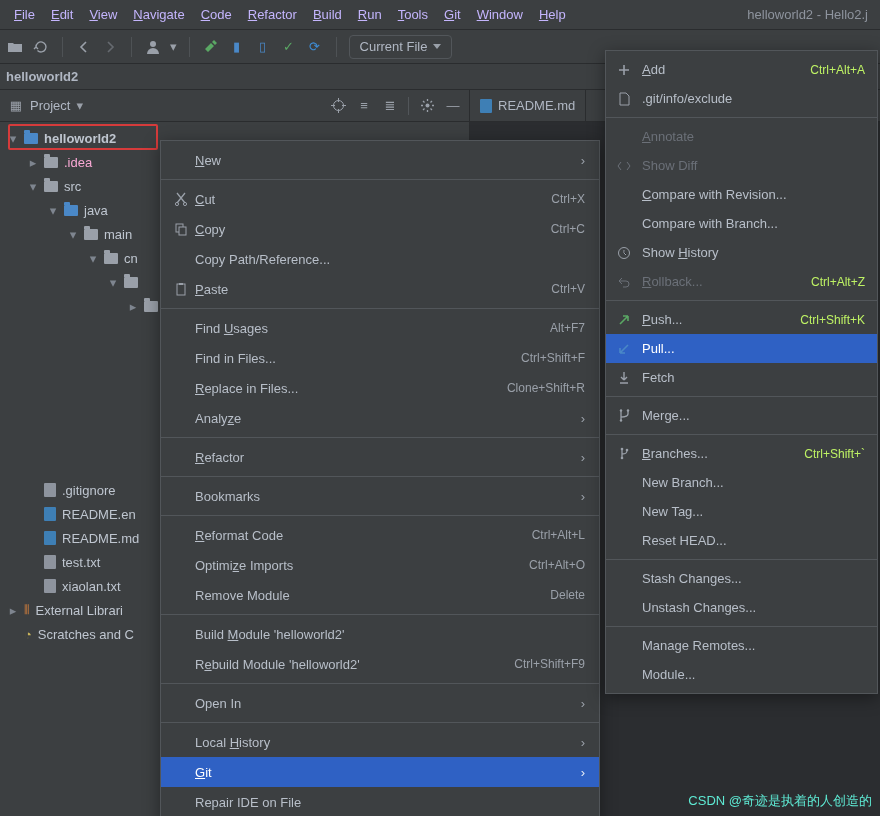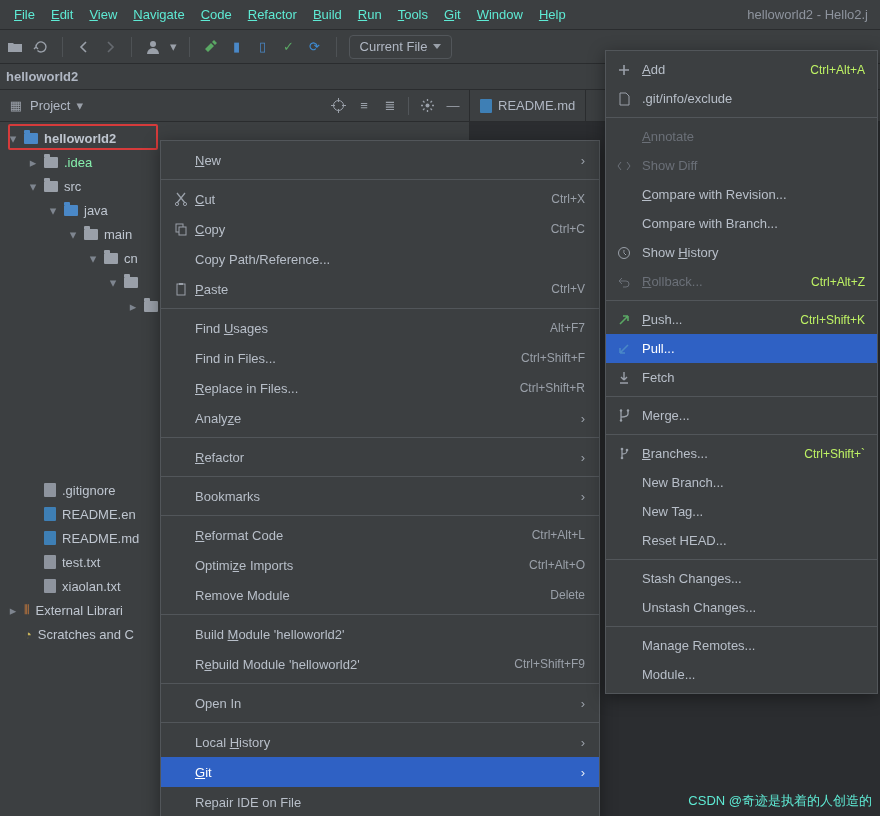--- a/index.html
+++ b/index.html
@@ -1,20 +1,20 @@
 <!DOCTYPE html>
 <html><head>
 <meta charset="utf-8">
 <style>
   * { margin: 0; padding: 0; box-sizing: border-box; font-family: "Segoe UI", Arial, sans-serif; }
   body { background: #2b2d30; color: #b0b7c3; width: 880px; height: 816px; overflow: hidden; font-size: 13px; position: relative; }
   u.mn { text-decoration: underline; }
   
   .menubar { height: 30px; display: flex; align-items: center; background: #3c3f41; border-bottom: 1px solid #2a2c2e; padding: 0 6px; }
-  .menubar .mitem { padding: 4px 8px; cursor: default; color: #5eead4; }
+  .menubar .mitem { padding: 4px 8px; cursor: default; color: #c4b5fd; }
   .menubar .title { margin-left: auto; color: #8e949e; padding-right: 6px; }
   
   .toolbar { height: 34px; background: #3c3f41; border-bottom: 1px solid #2a2c2e; display: flex; align-items: center; padding: 0 6px; gap: 8px; }
   .tb-icon { width: 18px; height: 18px; display: inline-flex; align-items: center; justify-content: center; color: #9aa0a9; }
   .tb-sep { width: 1px; height: 20px; background: #4e5255; margin: 0 4px; }
   .cf-btn { border: 1px solid #52565a; border-radius: 4px; height: 24px; padding: 0 10px; display: flex; align-items: center; gap: 6px; color: #b0b7c3; background: #3c3f41; }
   .cf-btn .tri { border-left: 4px solid transparent; border-right: 4px solid transparent; border-top: 5px solid #9aa0a9; }
   
   .crumb { height: 26px; background: #3c3f41; border-bottom: 1px solid #2a2c2e; display: flex; align-items: center; padding-left: 6px; color: #b0b7c3; }
   
@@ -33,21 +33,21 @@
   .row.ind3 { padding-left: 68px; }
   .row.ind4 { padding-left: 88px; }
   .row.ind5 { padding-left: 108px; }
   .row.ind6 { padding-left: 128px; }
   .folder { width: 14px; height: 11px; background: #9aa0a9; border-radius: 1px; position: relative; }
   .folder::before { content: ""; position: absolute; top: -3px; left: 0; width: 6px; height: 3px; background: #9aa0a9; border-radius: 1px 1px 0 0; }
   .folder.blue { background: #4a88c7; }
   .folder.blue::before { background: #4a88c7; }
   .fileico { width: 12px; height: 14px; background: #8e949e; border-radius: 1px; }
   .fileico.md { background: #3e7fb5; }
-  .idea { color: #86efac; }
+  .idea { color: #f9a8d4; }
   .hl-box { position: absolute; left: 8px; top: 2px; width: 150px; height: 26px; border: 2px solid #d63b3b; border-radius: 2px; pointer-events: none; }
   
   .editor { flex: 1; background: #2b2d30; }
   .tabs { height: 32px; display: flex; align-items: stretch; border-bottom: 1px solid #2a2c2e; background: #3c3f41; }
   .tab { display: flex; align-items: center; gap: 6px; padding: 0 10px; border-right: 1px solid #2a2c2e; color: #b0b7c3; }
   
   .ctx { position: absolute; top: 140px; left: 160px; width: 440px; background: #3c3f41; border: 1px solid #52565a; box-shadow: 0 4px 16px rgba(0,0,0,.4); padding: 4px 0; }
   .ctx .mi { height: 30px; display: flex; align-items: center; padding: 0 14px 0 12px; gap: 6px; color: #b8bfc9; }
   .ctx .mi .ic { width: 16px; display: inline-flex; align-items: center; justify-content: center; color: #9aa0a9; flex: 0 0 16px; }
   .ctx .mi .lab { flex: 1; white-space: nowrap; }
@@ -306,21 +306,21 @@
       <span class="sc">Alt+F7</span>
     </div>
     <div class="mi">
       <span class="ic"></span>
       <span class="lab">Find in Files...</span>
       <span class="sc">Ctrl+Shift+F</span>
     </div>
     <div class="mi">
       <span class="ic"></span>
       <span class="lab"><u class="mn">R</u>eplace in Files...</span>
-      <span class="sc">Ctrl+Shift+R</span>
+      <span class="sc">Clone+Shift+R</span>
     </div>
     <div class="mi">
       <span class="ic"></span>
       <span class="lab">Analy<u class="mn">z</u>e</span>
       <span class="ar">›</span>
     </div>
     <div class="sep"></div>
     <div class="mi">
       <span class="ic"></span>
       <span class="lab"><u class="mn">R</u>efactor</span>

